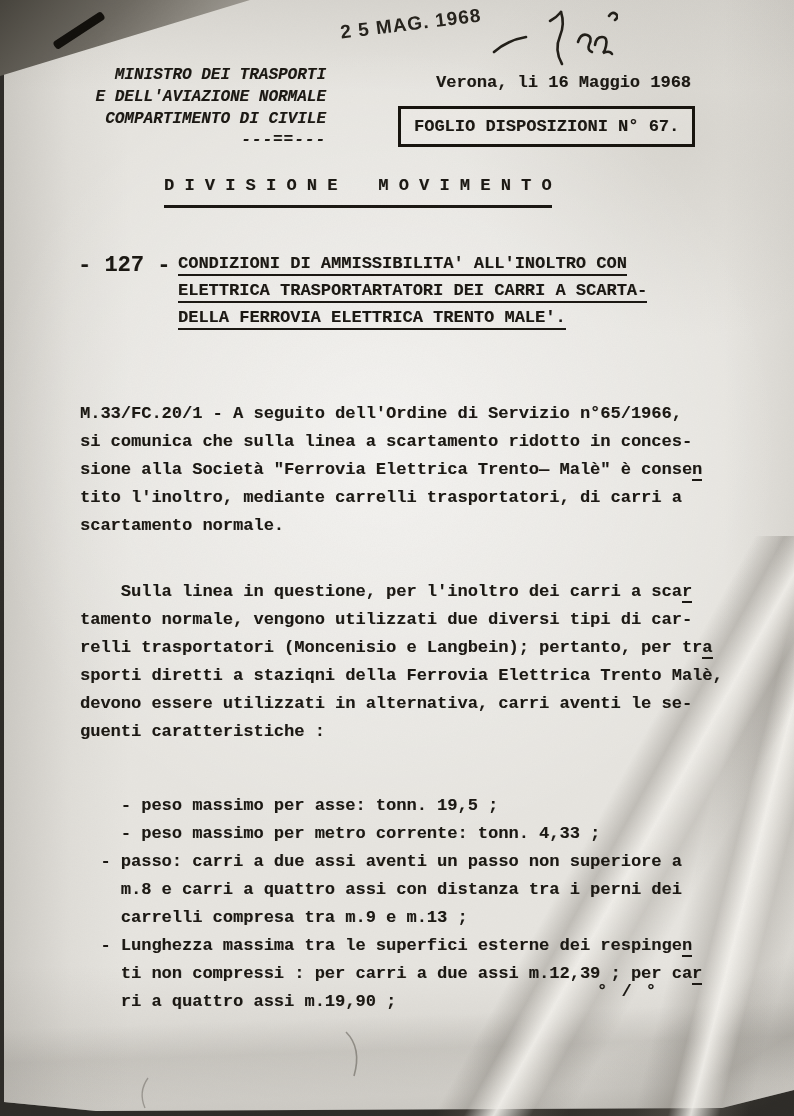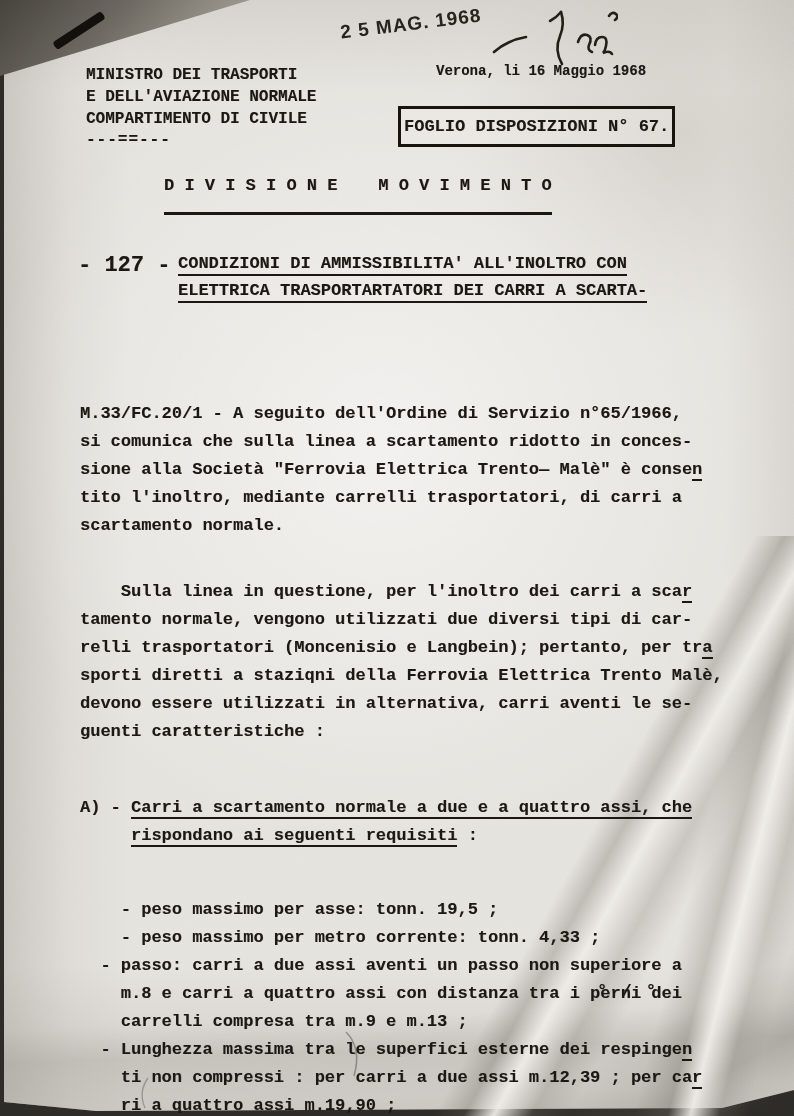--- a/index.html
+++ b/index.html
@@ -27,30 +27,30 @@
   .grain{position:absolute;inset:0;pointer-events:none;opacity:.55;}
   .txt{position:absolute;white-space:pre;font-weight:bold;
        text-shadow:0.4px 0.4px 0 rgba(27,24,19,0.35);}
   .tl{white-space:pre;}
   .u{border-bottom:2px solid currentColor;margin-top:12px;}
   .pen-mark{position:absolute;left:50px;top:26px;width:58px;height:9px;background:#12100c;
             border-radius:3px/4px;transform:rotate(-33deg);}
   .stamp{position:absolute;left:340px;top:13px;font-family:"Liberation Sans","DejaVu Sans",sans-serif;
          font-weight:700;font-size:19px;letter-spacing:1px;color:#26231d;transform:rotate(-7deg);
          white-space:pre;}
-  .letterhead{position:absolute;left:86px;top:64px;width:240px;text-align:left;
-              font-size:16px;font-weight:bold;text-shadow:0.4px 0.4px 0 rgba(27,24,19,0.35);}
+  .letterhead{position:absolute;left:86px;top:64px;width:240px;text-align:right;
+              font-size:16px;font-weight:bold;text-shadow:0.4px 0.4px 0 rgba(27,24,19,0.35);font-style:italic;}
   .letterhead .tl{line-height:22px;white-space:pre;}
   .lh-sep{margin-top:1px;letter-spacing:1px;font-weight:bold;}
-  .place-date{left:436px;top:63px;font-size:14px;}
-  .fd-box{position:absolute;left:398px;top:106px;border:3px solid #17140e;padding:8px 3px;
+  .place-date{left:436px;top:73px;font-size:17px;}
+  .fd-box{position:absolute;left:398px;top:106px;border:3px solid #17140e;padding:8px 13px;
           background:rgba(240,238,233,0.4);}
   .fd-box span{font-size:17px;font-weight:bold;white-space:pre;
                text-shadow:0.4px 0.4px 0 rgba(27,24,19,0.35);}
-  .division{left:164px;top:176px;font-size:17px;border-bottom:3px solid #1b1813;padding-bottom:17px;}
+  .division{left:164px;top:176px;font-size:17px;border-bottom:3px solid #1b1813;padding-bottom:10px;}
   .item-number{left:78px;top:253px;font-size:22px;}
   .item-title{left:178px;top:250px;font-size:17px;}
   .item-title .tl{line-height:27px;}
   .item-title .tl span{border-bottom:2px solid currentColor;padding-bottom:1px;}
   .body-text{left:80px;top:362px;font-size:17px;}
   .body-text .tl{line-height:28px;}
   .pa{margin-top:10px;}
   .reqs{margin-top:8px;}
   .footer-mark{left:597px;top:982px;font-size:17px;letter-spacing:2px;}
   .scribble,.pencil{position:absolute;pointer-events:none;}
@@ -91,26 +91,25 @@
   <div class="txt place-date">Verona, li 16 Maggio 1968</div>
 
   <div class="fd-box">
     <span>FOGLIO DISPOSIZIONI N° 67.</span>
   </div>
 
   <div class="txt division">D I V I S I O N E    M O V I M E N T O</div>
 
   <div class="txt item-number">- 127 -</div>
 
-  <div class="txt item-title"><div class="tl"><span class="u">CONDIZIONI DI AMMISSIBILITA' ALL'INOLTRO CON</span></div><div class="tl"><span class="u">ELETTRICA TRASPORTARTATORI DEI CARRI A SCARTA-</span></div></div>
+  <div class="txt item-title"><div class="tl"><span class="u">CONDIZIONI DI AMMISSIBILITA' ALL'INOLTRO CON</span></div><div class="tl"><span class="u">ELETTRICA TRASPORTARTATORI DEI CARRI A SCARTA-</span></div><div class="tl"><span class="u">DELLA FERROVIA ELETTRICA TRENTO MALE'.</span></div></div>
 
   <div class="txt body-text">
     <div class="para"><div class="tl"><span>M.33/FC.20/1 - A seguito dell'Ordine di Servizio n°65/1966,</span></div><div class="tl"><span>si comunica che sulla linea a scartamento ridotto in conces-</span></div><div class="tl"><span>sione alla Società "Ferrovia Elettrica Trento— Malè" è conse</span><span class="u">n</span></div><div class="tl"><span>tito l'inoltro, mediante carrelli trasportatori, di carri a</span></div><div class="tl"><span>scartamento normale.</span></div></div>
     <div class="para"><div class="tl"><span>    Sulla linea in questione, per l'inoltro dei carri a sca</span><span class="u">r</span></div><div class="tl"><span>tamento normale, vengono utilizzati due diversi tipi di car-</span></div><div class="tl"><span>relli trasportatori (Moncenisio e Langbein); pertanto, per tr</span><span class="u">a</span></div><div class="tl"><span>sporti diretti a staziqni della Ferrovia Elettrica Trento Malè,</span></div><div class="tl"><span>devono essere utilizzati in alternativa, carri aventi le se-</span></div><div class="tl"><span>guenti caratteristiche :</span></div></div>
-    <div class="para pa"><div class="tl"><span>A) - </span><span class="u">Carri a scartamento normale a due e a quattro assi, che</span></div><div class="tl"><span>     </span><span class="u">rispondano ai seguenti requisiti</span><span> :</span></div></div>
     <div class="para reqs"><div class="tl"><span>    - peso massimo per asse: tonn. 19,5 ;</span></div><div class="tl"><span>    - peso massimo per metro corrente: tonn. 4,33 ;</span></div><div class="tl"><span>  - passo: carri a due assi aventi un passo non superiore a</span></div><div class="tl"><span>    m.8 e carri a quattro assi con distanza tra i perni dei</span></div><div class="tl"><span>    carrelli compresa tra m.9 e m.13 ;</span></div><div class="tl"><span>  - Lunghezza massima tra le superfici esterne dei respinge</span><span class="u">n</span></div><div class="tl"><span>    ti non compressi : per carri a due assi m.12,39 ; per ca</span><span class="u">r</span></div><div class="tl"><span>    ri a quattro assi m.19,90 ;</span></div></div>
   </div>
 
   <div class="txt footer-mark">° / °</div>
 
   <svg class="pencil" style="left:340px;top:1028px;" width="40" height="60" viewBox="0 0 40 60">
     <path d="M6,4 q16,16 8,44" fill="none" stroke="rgba(70,66,58,0.45)" stroke-width="1.6"></path>
   </svg>
   <svg class="pencil" style="left:132px;top:1076px;" width="30" height="40" viewBox="0 0 30 40">
     <path d="M16,2 q-10,14 -3,30" fill="none" stroke="rgba(80,76,68,0.4)" stroke-width="1.4"></path>

